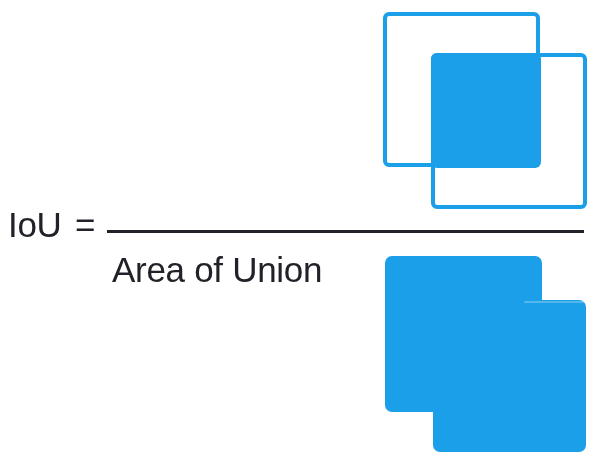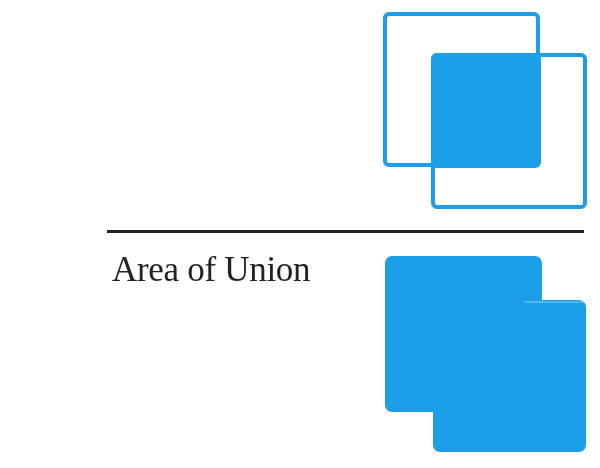--- a/index.html
+++ b/index.html
@@ -41,21 +41,20 @@
     position: absolute;
     left: 107px;
     top: 230px;
     width: 477px;
     height: 3px;
     background: var(--text-dark);
   }
   .denominator {
     left: 112px;
     top: 252px;
-    font-family: Liberation Serif, serif;
   }
   .diagram {
     position: absolute;
     inset: 0;
   }
   
   .ix-box-a {
     position: absolute;
     left: 383px;
     top: 12px;
@@ -111,20 +110,21 @@
     height: 2px;
     background: rgba(255, 255, 255, 0.25);
     border-radius: 1px;
   }
 </style>
 </head>
 <body>
 
 <div class="stage">
 
+  <span class="txt iou-lhs">IoU =</span>
 
 
   <div class="fraction-bar"></div>
 
   <span class="txt denominator">Area of Union</span>
 
   <div class="diagram">
     <div class="ix-box-a"></div>
     <div class="ix-box-b"></div>
     <div class="ix-overlap"></div>

